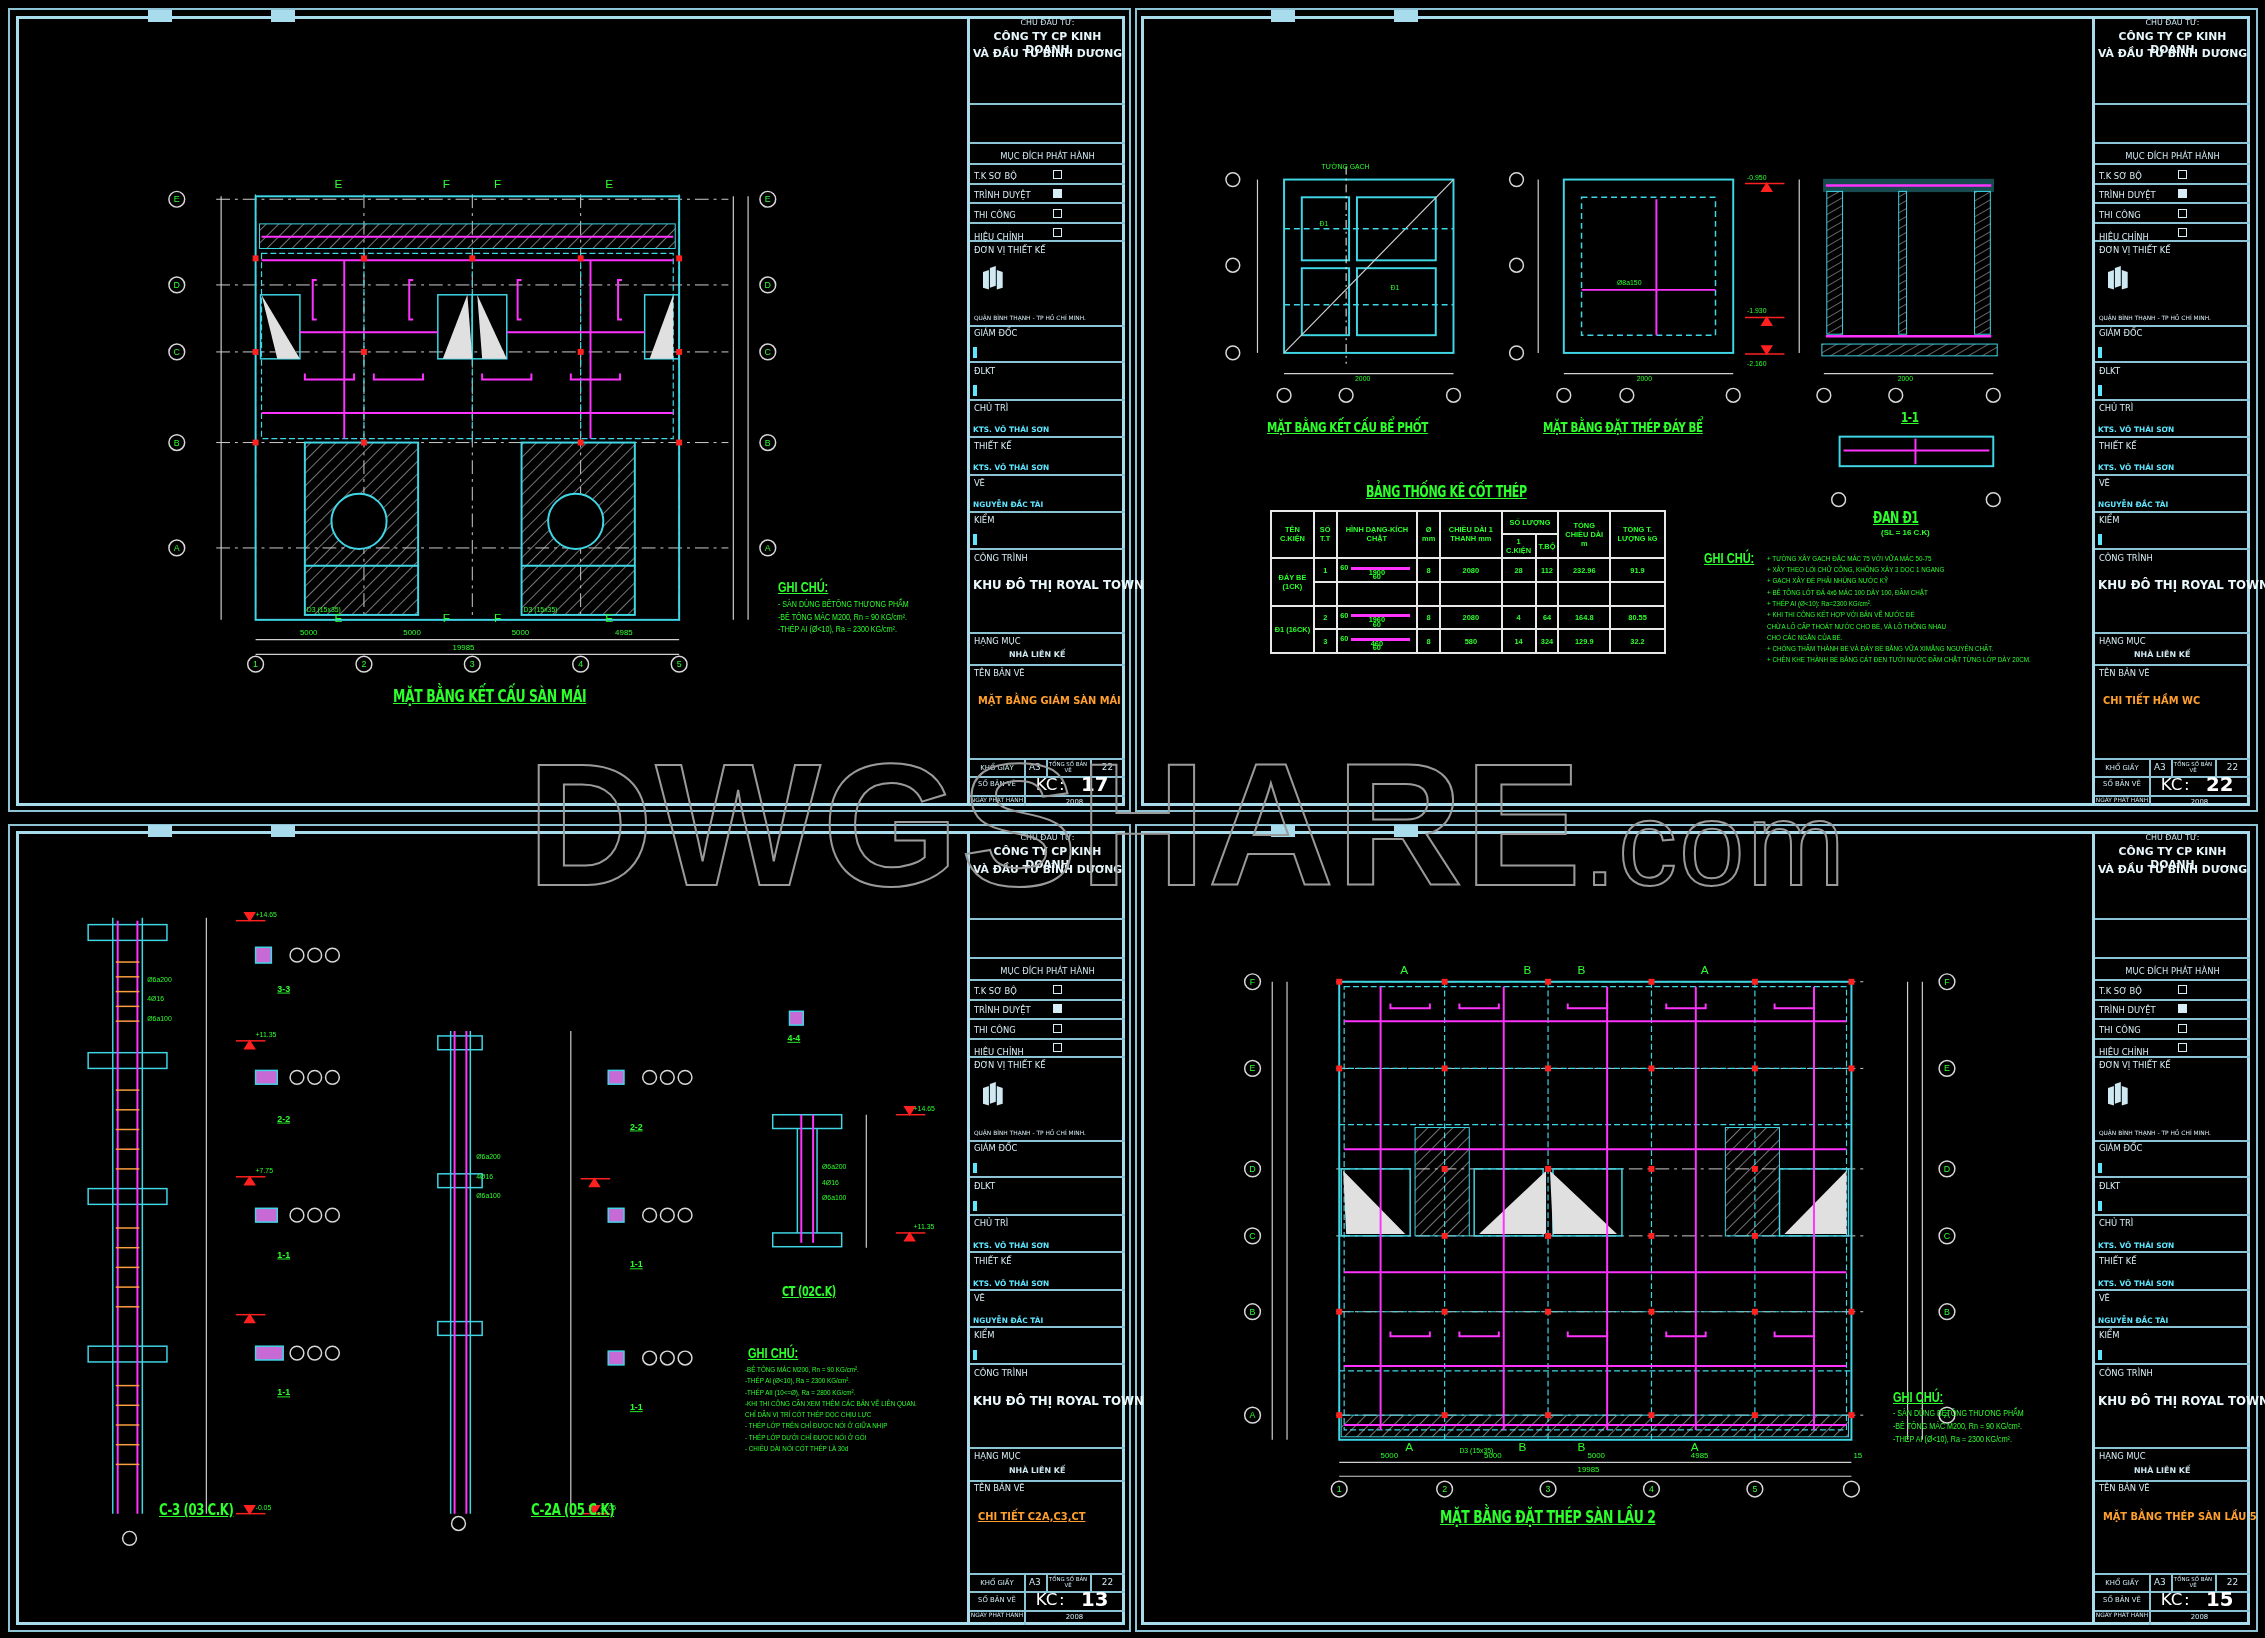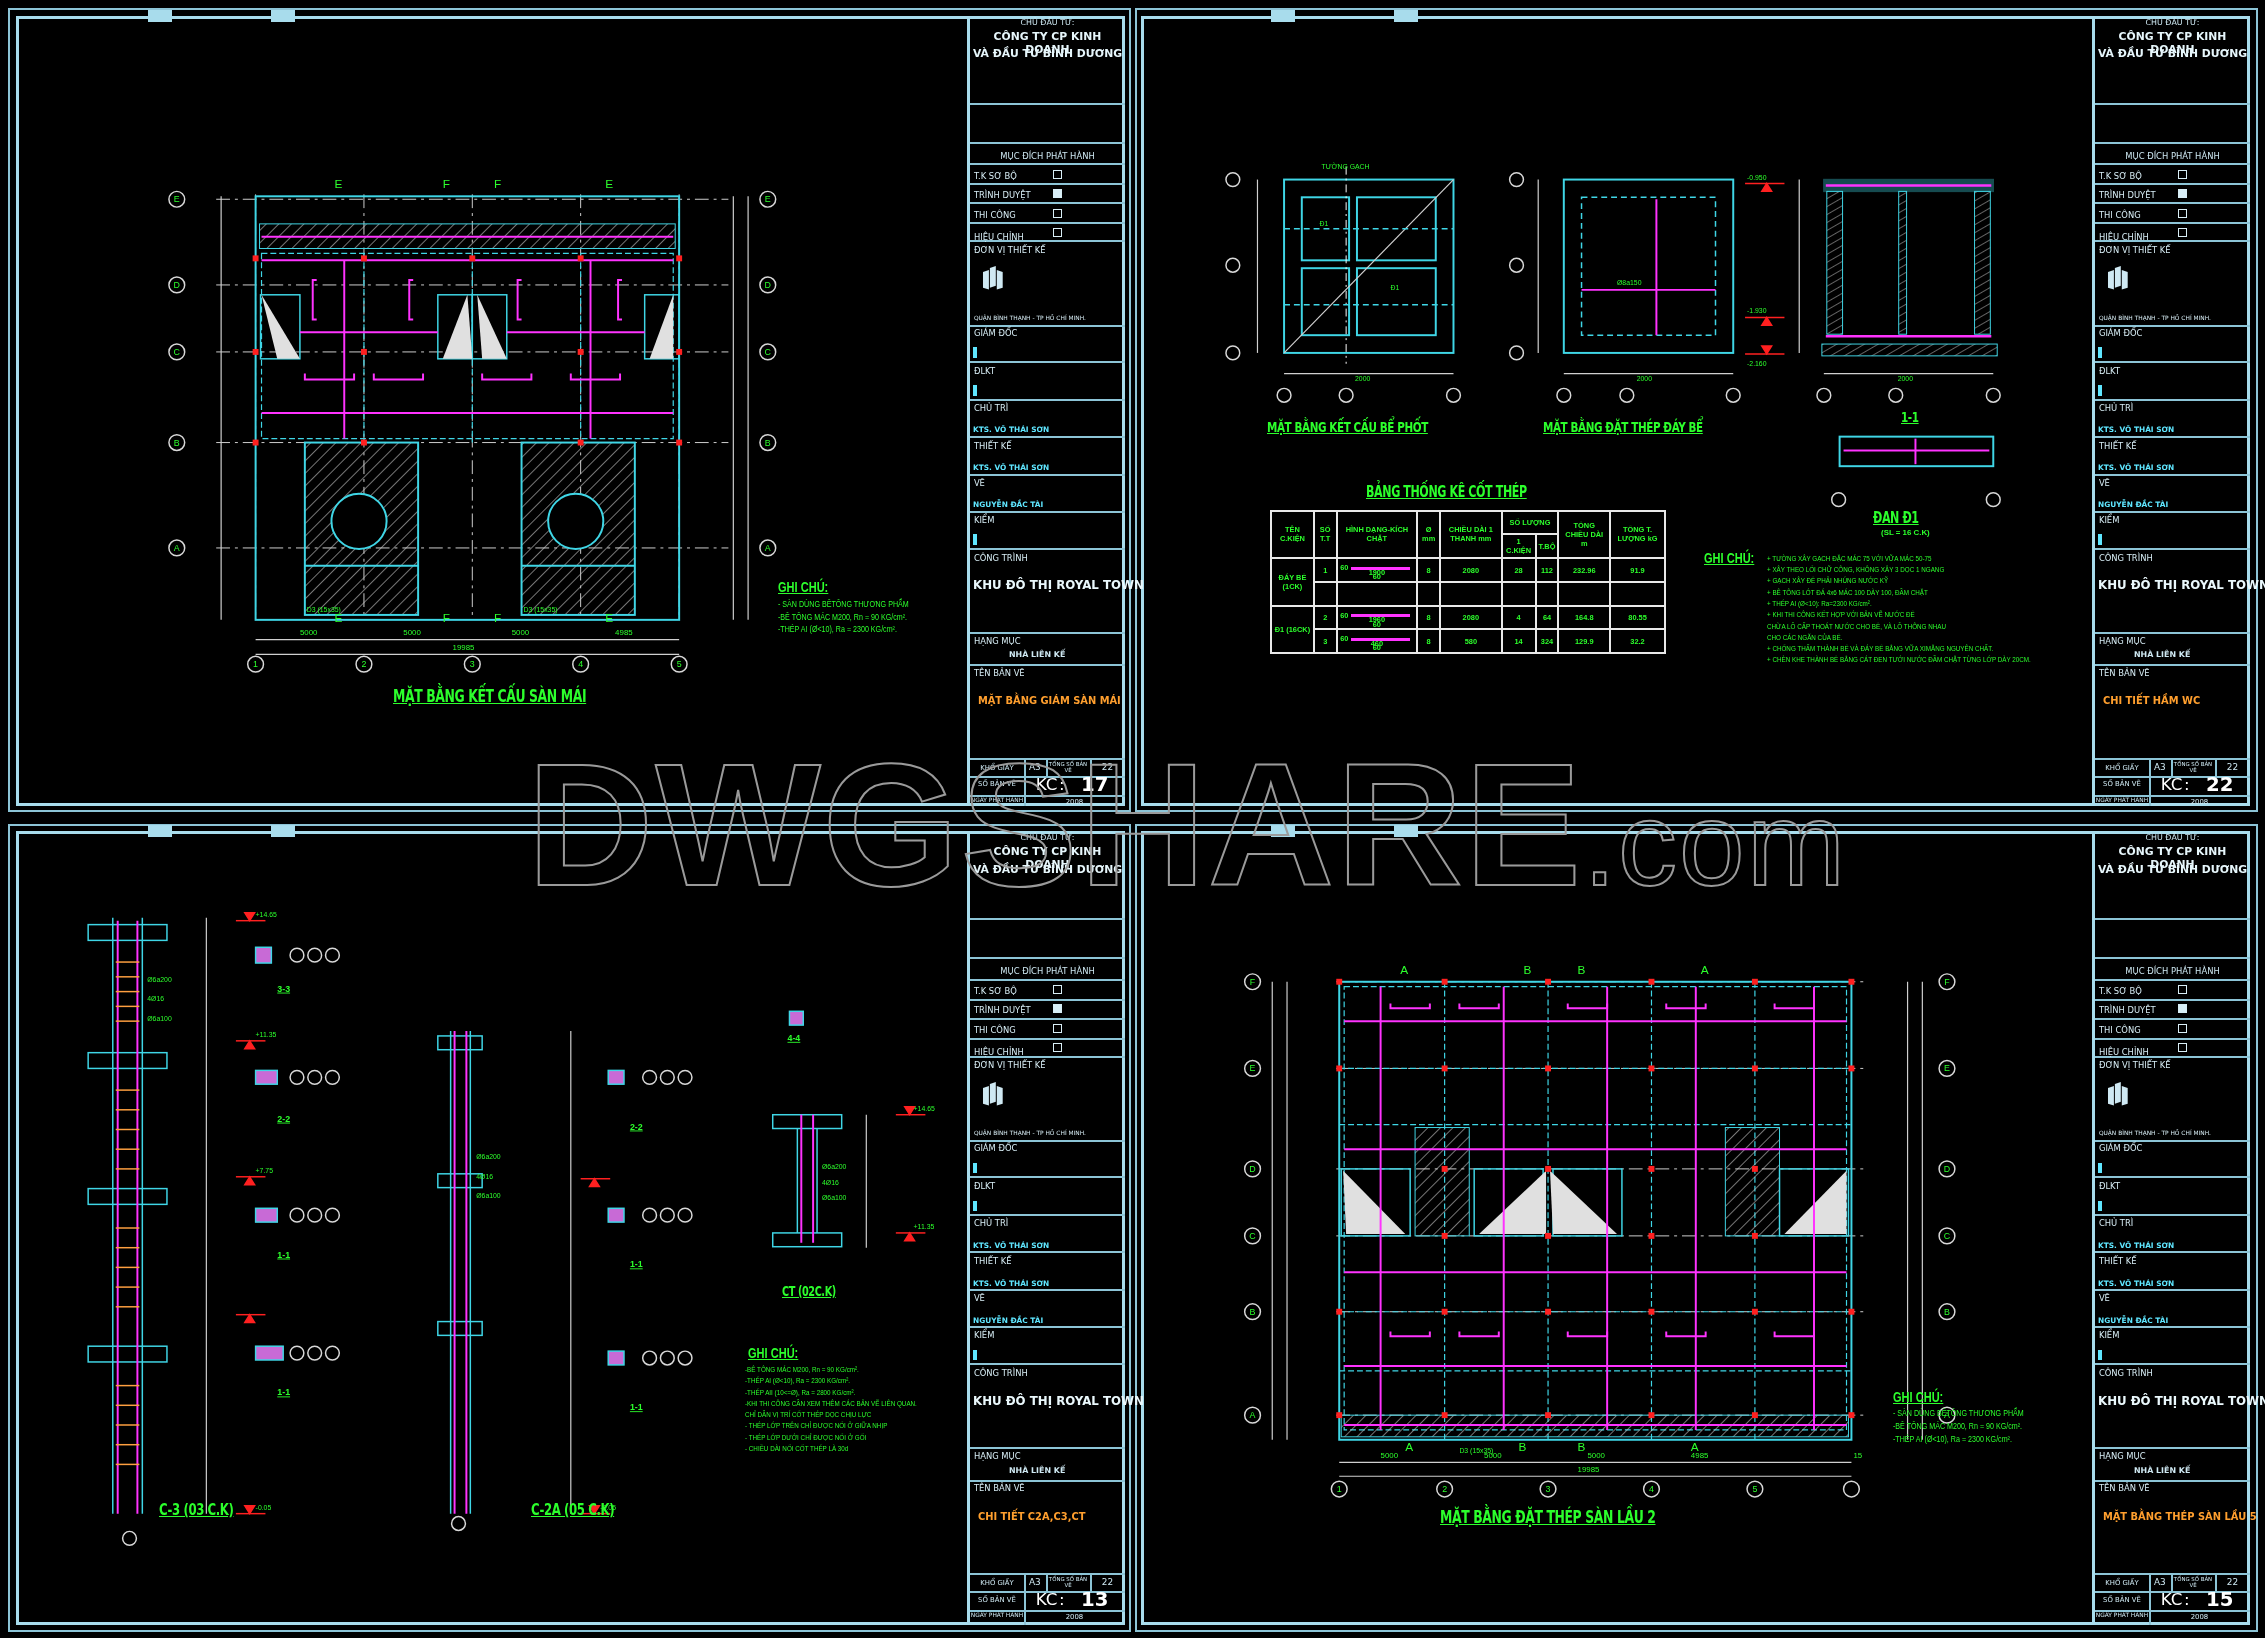--- a/index.html
+++ b/index.html
@@ -977,21 +977,21 @@
     <div class="row" style="top:535px;height:83px;">
         <span class="lbl" style="top:2px;">CÔNG TRÌNH</span>
         <span class="project" style="top:27.6px;">KHU ĐÔ THỊ ROYAL TOWN</span>
       </div>
     <div class="row" style="top:618px;height:32.5px;">
         <span class="lbl" style="top:2px;">HẠNG MỤC</span>
         <span class="category" style="top:16.7px;">NHÀ LIÊN KẾ</span>
       </div>
     <div class="row" style="top:650px;height:94px;">
         <span class="lbl" style="top:2px;">TÊN BẢN VẼ</span>
-        <span class="dwgname" style="top:29.6px;">CHI TIẾT C2A,C3,CT</span>
+        <span class="dwgname" style="top:29.6px;text-decoration:underline;">CHI TIẾT C2A,C3,CT</span>
       </div>
     <div style="position:absolute;left:0;right:0;top:744px;bottom:0;">
       <div style="position:absolute;left:0;top:0;width:54px;height:15.8px;border-right:2px solid #8cc4d6;border-bottom:2px solid #8cc4d6;">
           <span class="small" style="left:0;right:0;top:3.9px;">KHỔ GIẤY</span>
         </div>
       <div style="position:absolute;left:54px;top:0;width:21.7px;height:15.8px;border-right:2px solid #8cc4d6;border-bottom:2px solid #8cc4d6;">
           <span class="small" style="left:0;right:0;top:2px;font-size:8.9px;">A3</span>
         </div>
       <div style="position:absolute;left:76px;top:0;width:44px;height:15.8px;border-right:2px solid #8cc4d6;border-bottom:2px solid #8cc4d6;">
           <span class="small" style="left:0;right:0;top:1px;font-size:5.4px;">TỔNG SỐ BẢN VẼ</span>

